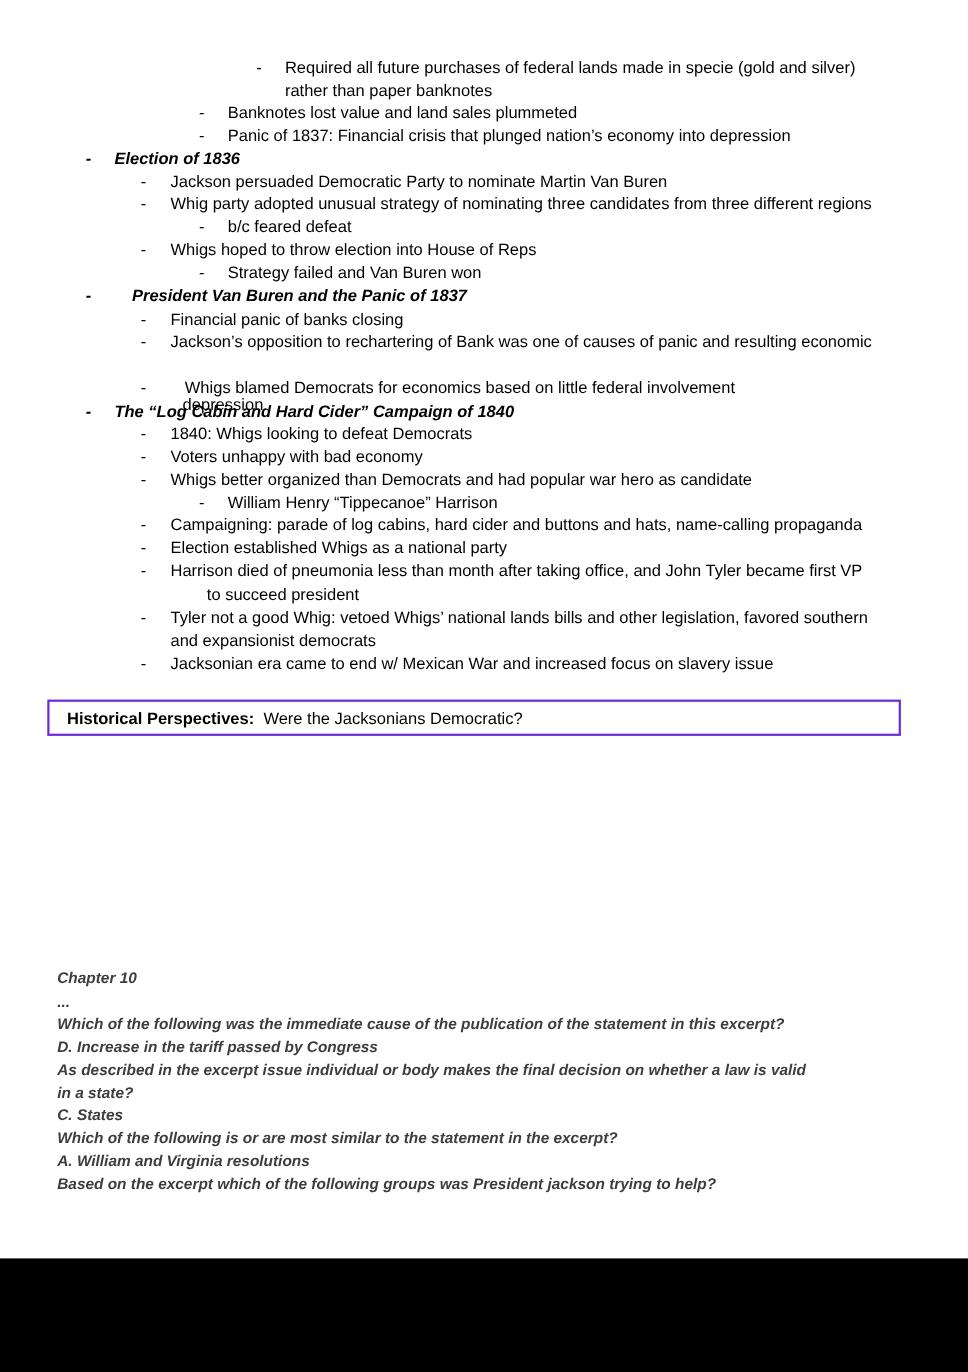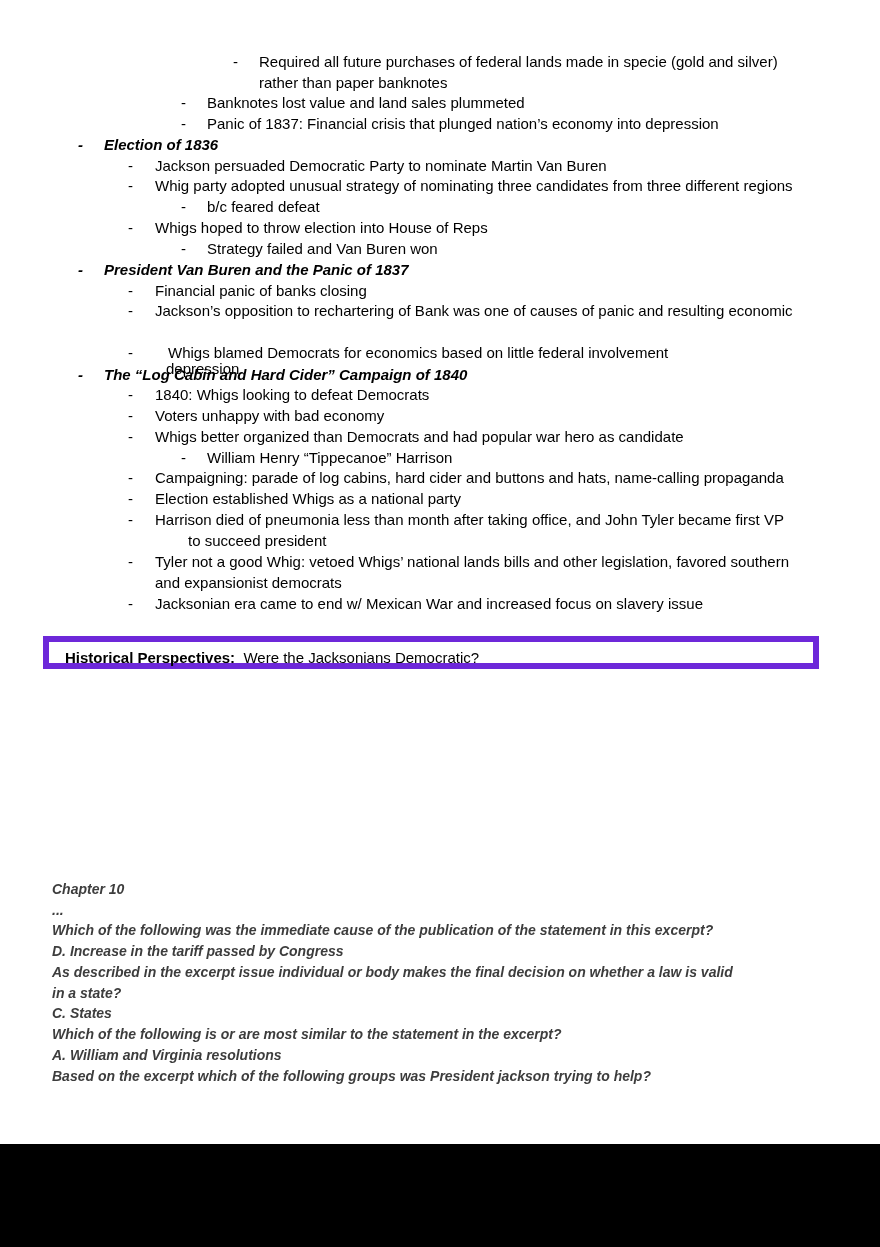--- a/index.html
+++ b/index.html
@@ -8,21 +8,21 @@
     font-family: "Liberation Sans", sans-serif; color: #000;
   }
   .page { position: absolute; left: 0; top: 0; width: 880px; height: 1144px; background: #fff; }
   .line {
     position: absolute; font-size: 15px; line-height: 21px; white-space: nowrap;
   }
   .dash { position: absolute; }
   .head { font-weight: bold; font-style: italic; }
   .box {
     position: absolute; left: 43px; top: 636px; width: 776px; height: 33px;
-    border: 6px solid #6d28d9; box-sizing: border-box;
+    border: 2px solid #6d28d9; box-sizing: border-box;
   }
   .box-text { position: absolute; left: 16px; top: 6px; font-size: 15px; line-height: 19px; white-space: nowrap; }
   .box-text b { font-weight: bold; }
   .qa {
     position: absolute; left: 52px; font-size: 14px; line-height: 21px; font-weight: bold; color: #3d3d3d; white-space: nowrap; font-style: italic;
   }
   .blackbar { position: absolute; left: 0; top: 1144px; width: 880px; height: 103px; background: #000; }
 </style>
 </head>
 <body>
@@ -63,21 +63,21 @@
       <div class="line" style="top: 217px; left: 0px;">
         <span class="dash" style="left: 128px;">-</span>
         <span style="position: absolute; left: 155px;">Whigs hoped to throw election into House of Reps</span>
       </div>
       <div class="line" style="top: 238px; left: 0px;">
         <span class="dash" style="left: 181px;">-</span>
         <span style="position: absolute; left: 207px;">Strategy failed and Van Buren won</span>
       </div>
       <div class="line head" style="top: 259px; left: 0px;">
         <span class="dash" style="left: 78px;">-</span>
-        <span style="position: absolute; left: 104px;">President Van Buren and the Panic of 1837</span>
+        <span style="position: absolute; left: 120px;">President Van Buren and the Panic of 1837</span>
       </div>
       <div class="line" style="top: 280px; left: 0px;">
         <span class="dash" style="left: 128px;">-</span>
         <span style="position: absolute; left: 155px;">Financial panic of banks closing</span>
       </div>
       <div class="line" style="top: 300px; left: 0px;">
         <span class="dash" style="left: 128px;">-</span>
         <span style="position: absolute; left: 155px;">Jackson’s opposition to rechartering of Bank was one of causes of panic and resulting economic</span>
       </div>
       <div class="line" style="top: 322px; left: 0px;">

